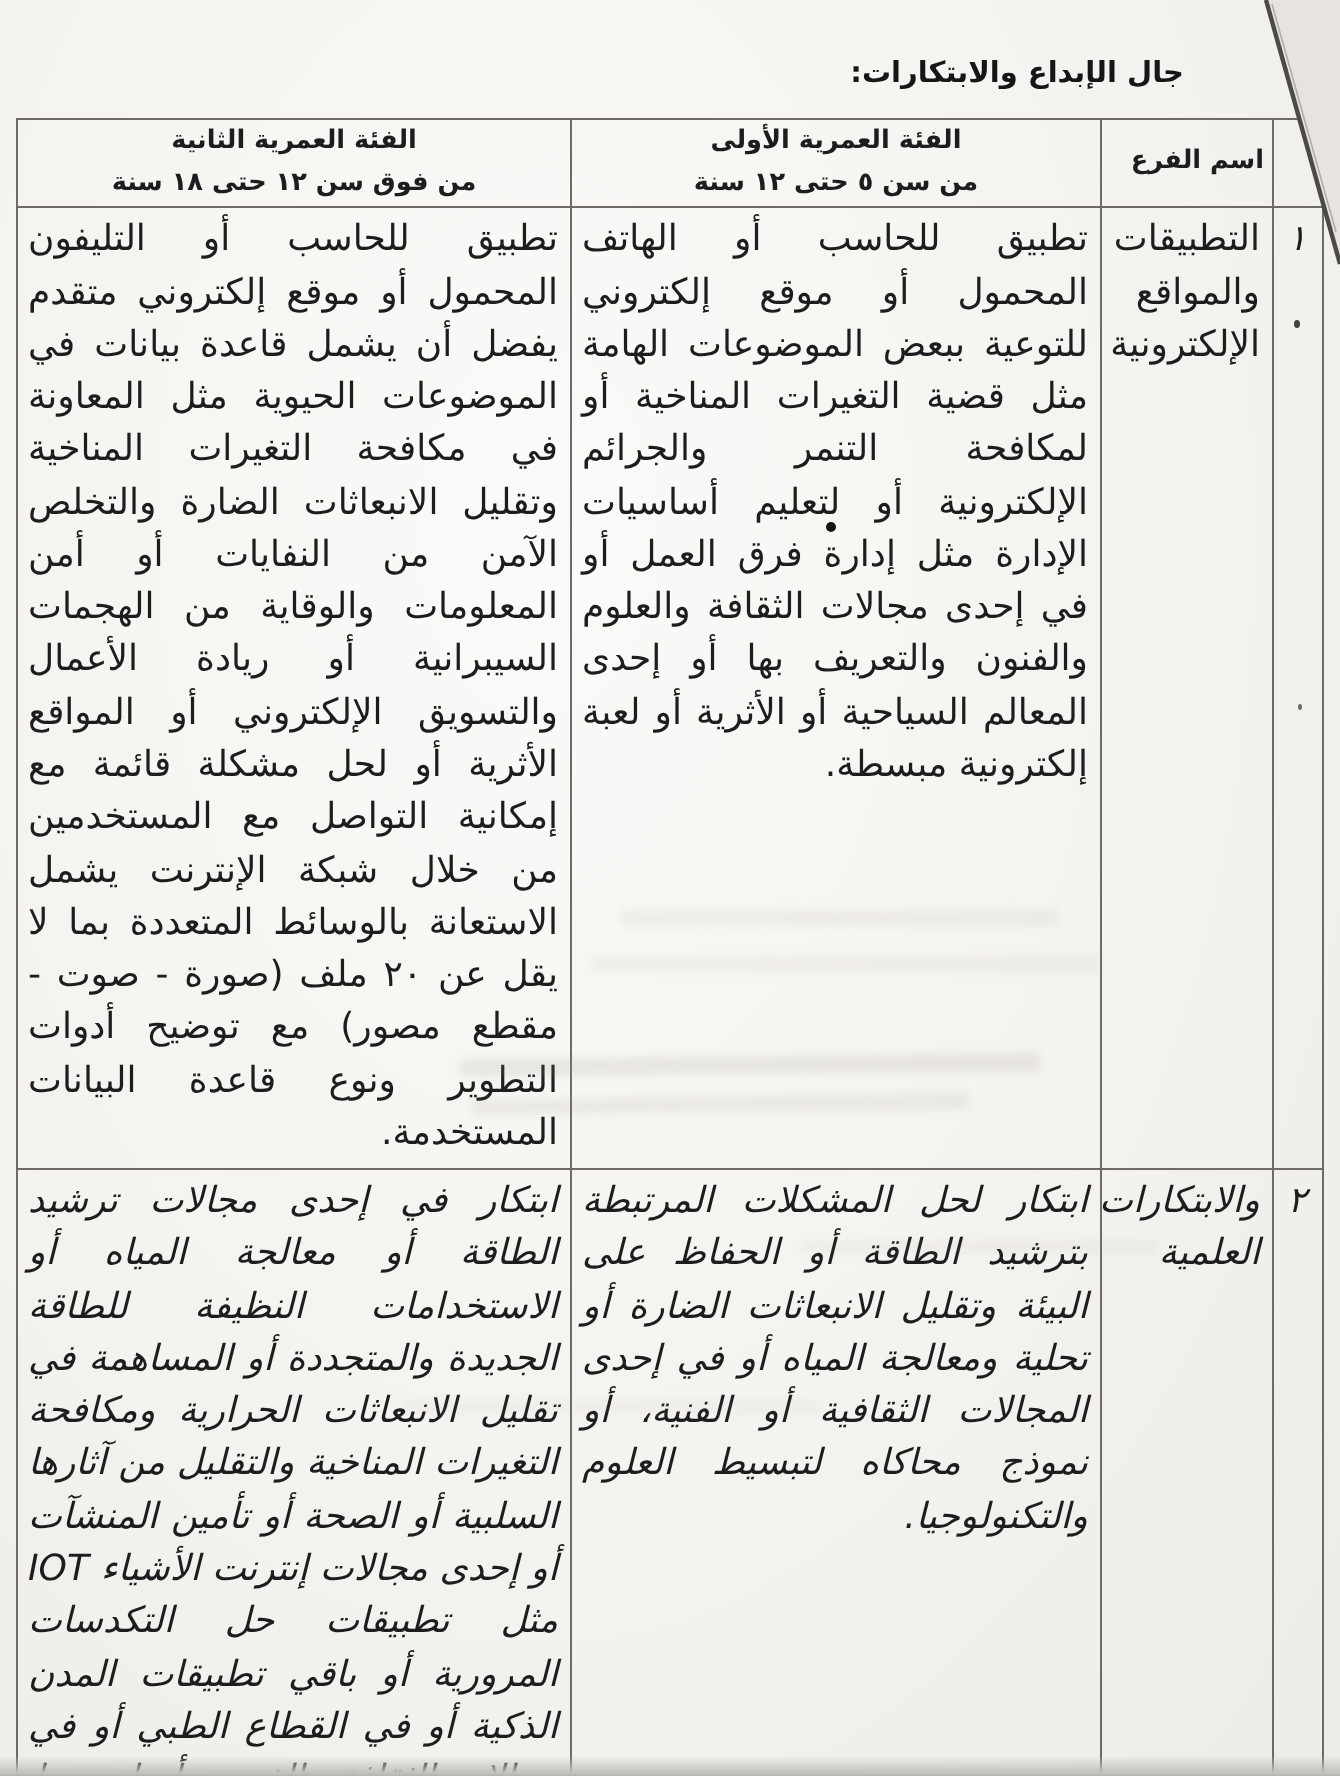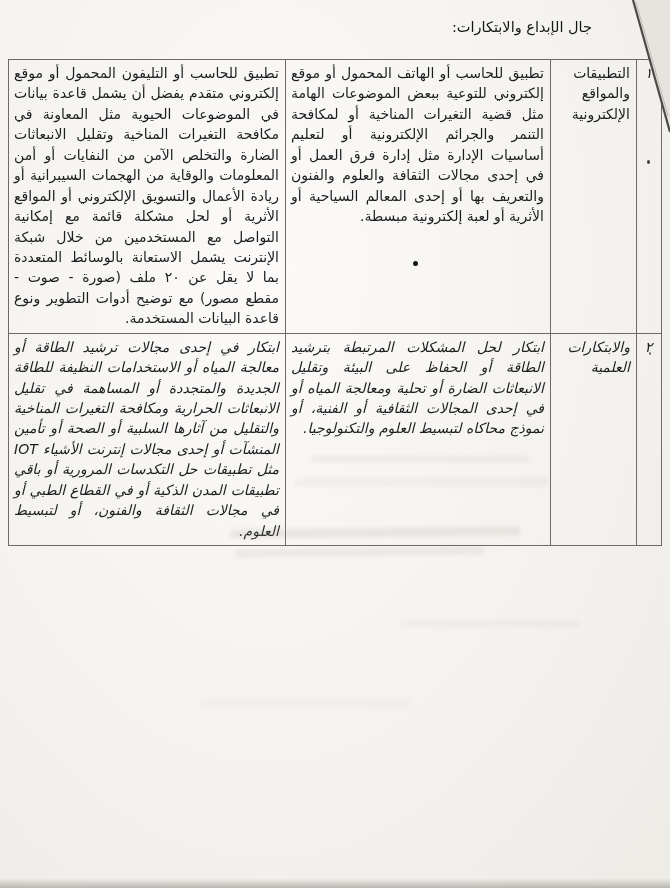--- a/index.html
+++ b/index.html
@@ -14,24 +14,24 @@
     background:
       radial-gradient(ellipse at 40% 30%, #fbfaf8 0%, #f4f2ee 60%, #edebe6 100%);
     overflow: hidden;
     direction: rtl;
     color: #1c1c1e;
   }
 
   
   .doc-title {
     position: absolute;
-    top: 19px;
+    top: 29px;
     right: 78px;
     font-size: 14.5px;
-    font-weight: normal;
+    font-weight: bold;
     letter-spacing: 0.2px;
     color: #161618;
   }
 
   
   table.main-table {
     position: absolute;
     top: 59px;
     right: 8px;
     width: 653px;
@@ -40,21 +40,21 @@
     direction: rtl;
   }
   table.main-table col.c-num    { width: 25px; }
   table.main-table col.c-branch { width: 86px; }
   table.main-table col.c-age1   { width: 265px; }
   table.main-table col.c-age2   { width: 277px; }
 
   table.main-table td, table.main-table th {
     border: 1px solid #6e6b66;
     vertical-align: top;
-    font-size: 14px;
+    font-size: 18px;
     line-height: 1.46;
     padding: 3px 6px 4px 5px;
     color: #1d1d20;
   }
   tr.header-row th {
     height: 40px;
     font-size: 12.8px;
     font-weight: bold;
     vertical-align: middle;
     padding: 2px 4px;
@@ -132,20 +132,32 @@
 
   <table class="main-table">
     <colgroup>
       <col class="c-num">
         <col class="c-branch">
         <col class="c-age1">
         <col class="c-age2">
     </colgroup>
 
     <tbody>
+        <tr class="header-row">
+      <th></th>
+      <th class="h-branch">اسم الفرع</th>
+      <th class="h-age">
+        <div class="l1">الفئة العمرية الأولى</div>
+        <div class="l2">من سن ٥ حتى ١٢ سنة</div>
+      </th>
+      <th class="h-age">
+        <div class="l1">الفئة العمرية الثانية</div>
+        <div class="l2">من فوق سن ١٢ حتى ١٨ سنة</div>
+      </th>
+    </tr>
 
     <tr class="body-row-1">
       <td class="cell-num">١</td>
       <td class="cell-branch">التطبيقات والمواقع الإلكترونية</td>
       <td class="cell-body">تطبيق للحاسب أو الهاتف المحمول أو موقع إلكتروني للتوعية ببعض الموضوعات الهامة مثل قضية التغيرات المناخية أو لمكافحة التنمر والجرائم الإلكترونية أو لتعليم أساسيات الإدارة مثل إدارة فرق العمل أو في إحدى مجالات الثقافة والعلوم والفنون والتعريف بها أو إحدى المعالم السياحية أو الأثرية أو لعبة إلكترونية مبسطة.</td>
       <td class="cell-body">تطبيق للحاسب أو التليفون المحمول أو موقع إلكتروني متقدم يفضل أن يشمل قاعدة بيانات في الموضوعات الحيوية مثل المعاونة في مكافحة التغيرات المناخية وتقليل الانبعاثات الضارة والتخلص الآمن من النفايات أو أمن المعلومات والوقاية من الهجمات السيبرانية أو ريادة الأعمال والتسويق الإلكتروني أو المواقع الأثرية أو لحل مشكلة قائمة مع إمكانية التواصل مع المستخدمين من خلال شبكة الإنترنت يشمل الاستعانة بالوسائط المتعددة بما لا يقل عن ٢٠ ملف (صورة - صوت - مقطع مصور) مع توضيح أدوات التطوير ونوع قاعدة البيانات المستخدمة.</td>
     </tr>
 
     <tr class="body-row-2">
       <td class="cell-num">٢</td>

